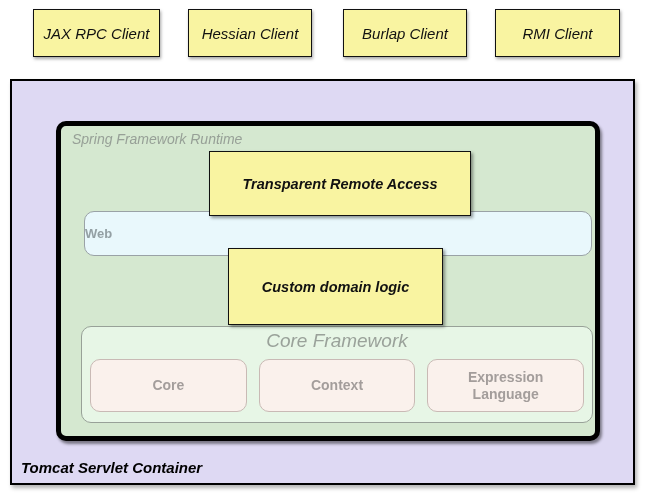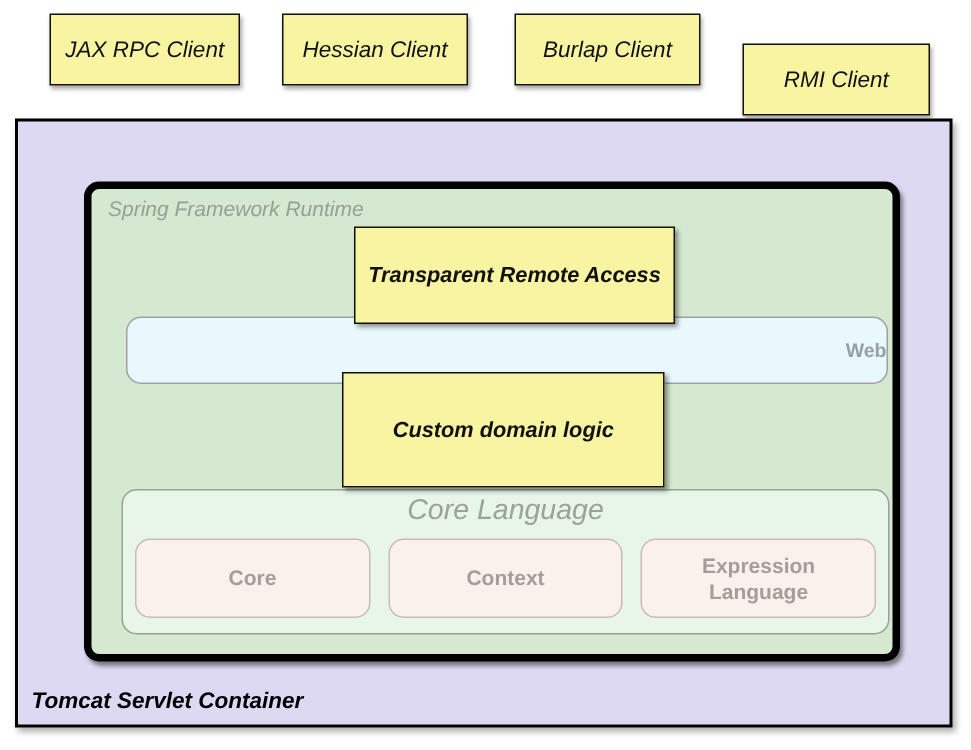--- a/index.html
+++ b/index.html
@@ -20,21 +20,21 @@
     background:var(--c-yellow);
     border:1.5px solid #111;
     box-shadow:1px 2px 3px rgba(0,0,0,0.35);
     display:flex;align-items:center;justify-content:center;
     font-style:italic;font-size:15px;color:#111;
     box-sizing:border-box;text-align:left;
   }
   #client-0{left:33px;width:127px;}
   #client-1{left:188px;width:124px;}
   #client-2{left:343px;width:124px;}
-  #client-3{left:495px;width:125px;margin-top:20px;}
+  #client-3{left:495px;width:125px;}
 
   
   #tomcat{
     position:absolute;left:10px;top:79px;width:625px;height:406px;
     background:var(--c-lavender);
     border:2px solid #000;
     box-shadow:2px 3px 4px rgba(0,0,0,0.30);
     box-sizing:border-box;
   }
   #tomcat-label{
@@ -53,36 +53,36 @@
   #spring-label{
     position:absolute;left:11px;top:5px;
     font-style:italic;font-size:14px;color:#97a097;
   }
 
   
   #web-bar{
     position:absolute;left:23px;top:85px;width:508px;height:45px;
     background:var(--c-lightblue);
     border:1px solid #9aa2a6;border-radius:10px;
-    display:flex;align-items:center;justify-content:flex-end;
+    display:flex;align-items:center;justify-content:flex-start;
     font-weight:bold;font-size:13px;color:#94a0a4;
     box-sizing:border-box;z-index:1;
   }
 
   
   .bridge-box{
     position:absolute;
     background:var(--c-yellow);
     border:1.5px solid #111;
     box-shadow:2px 2px 3px rgba(0,0,0,0.40);
     display:flex;align-items:center;justify-content:center;
     font-weight:bold;font-style:italic;font-size:14.5px;color:#111;
     box-sizing:border-box;z-index:2;text-align:center;
   }
-  #remote-access{left:175px;top:25px;width:214px;height:65px;}
+  #remote-access{left:148px;top:25px;width:262px;height:65px;}
   #domain-logic{left:167px;top:122px;width:215px;height:77px;}
 
   
   #core{
     position:absolute;left:20px;top:200px;width:512px;height:97px;
     background:var(--c-lightgreen);
     border:1px solid #98a198;border-radius:10px;
     box-sizing:border-box;z-index:1;
   }
   #core-title{
@@ -132,21 +132,21 @@
 
       <div id="remote-access" class="bridge-box">
         <span>Transparent Remote Access</span>
       </div>
 
       <div id="domain-logic" class="bridge-box">
         <span>Custom domain logic</span>
       </div>
 
       <div id="core">
-        <div id="core-title">Core Language</div>
+        <div id="core-title">Core Framework</div>
         <div id="core-modules">
           <div class="module-box">
             <span>Core</span>
           </div>
           <div class="module-box">
             <span>Context</span>
           </div>
           <div class="module-box">
             <span>Expression Language</span>
           </div>

